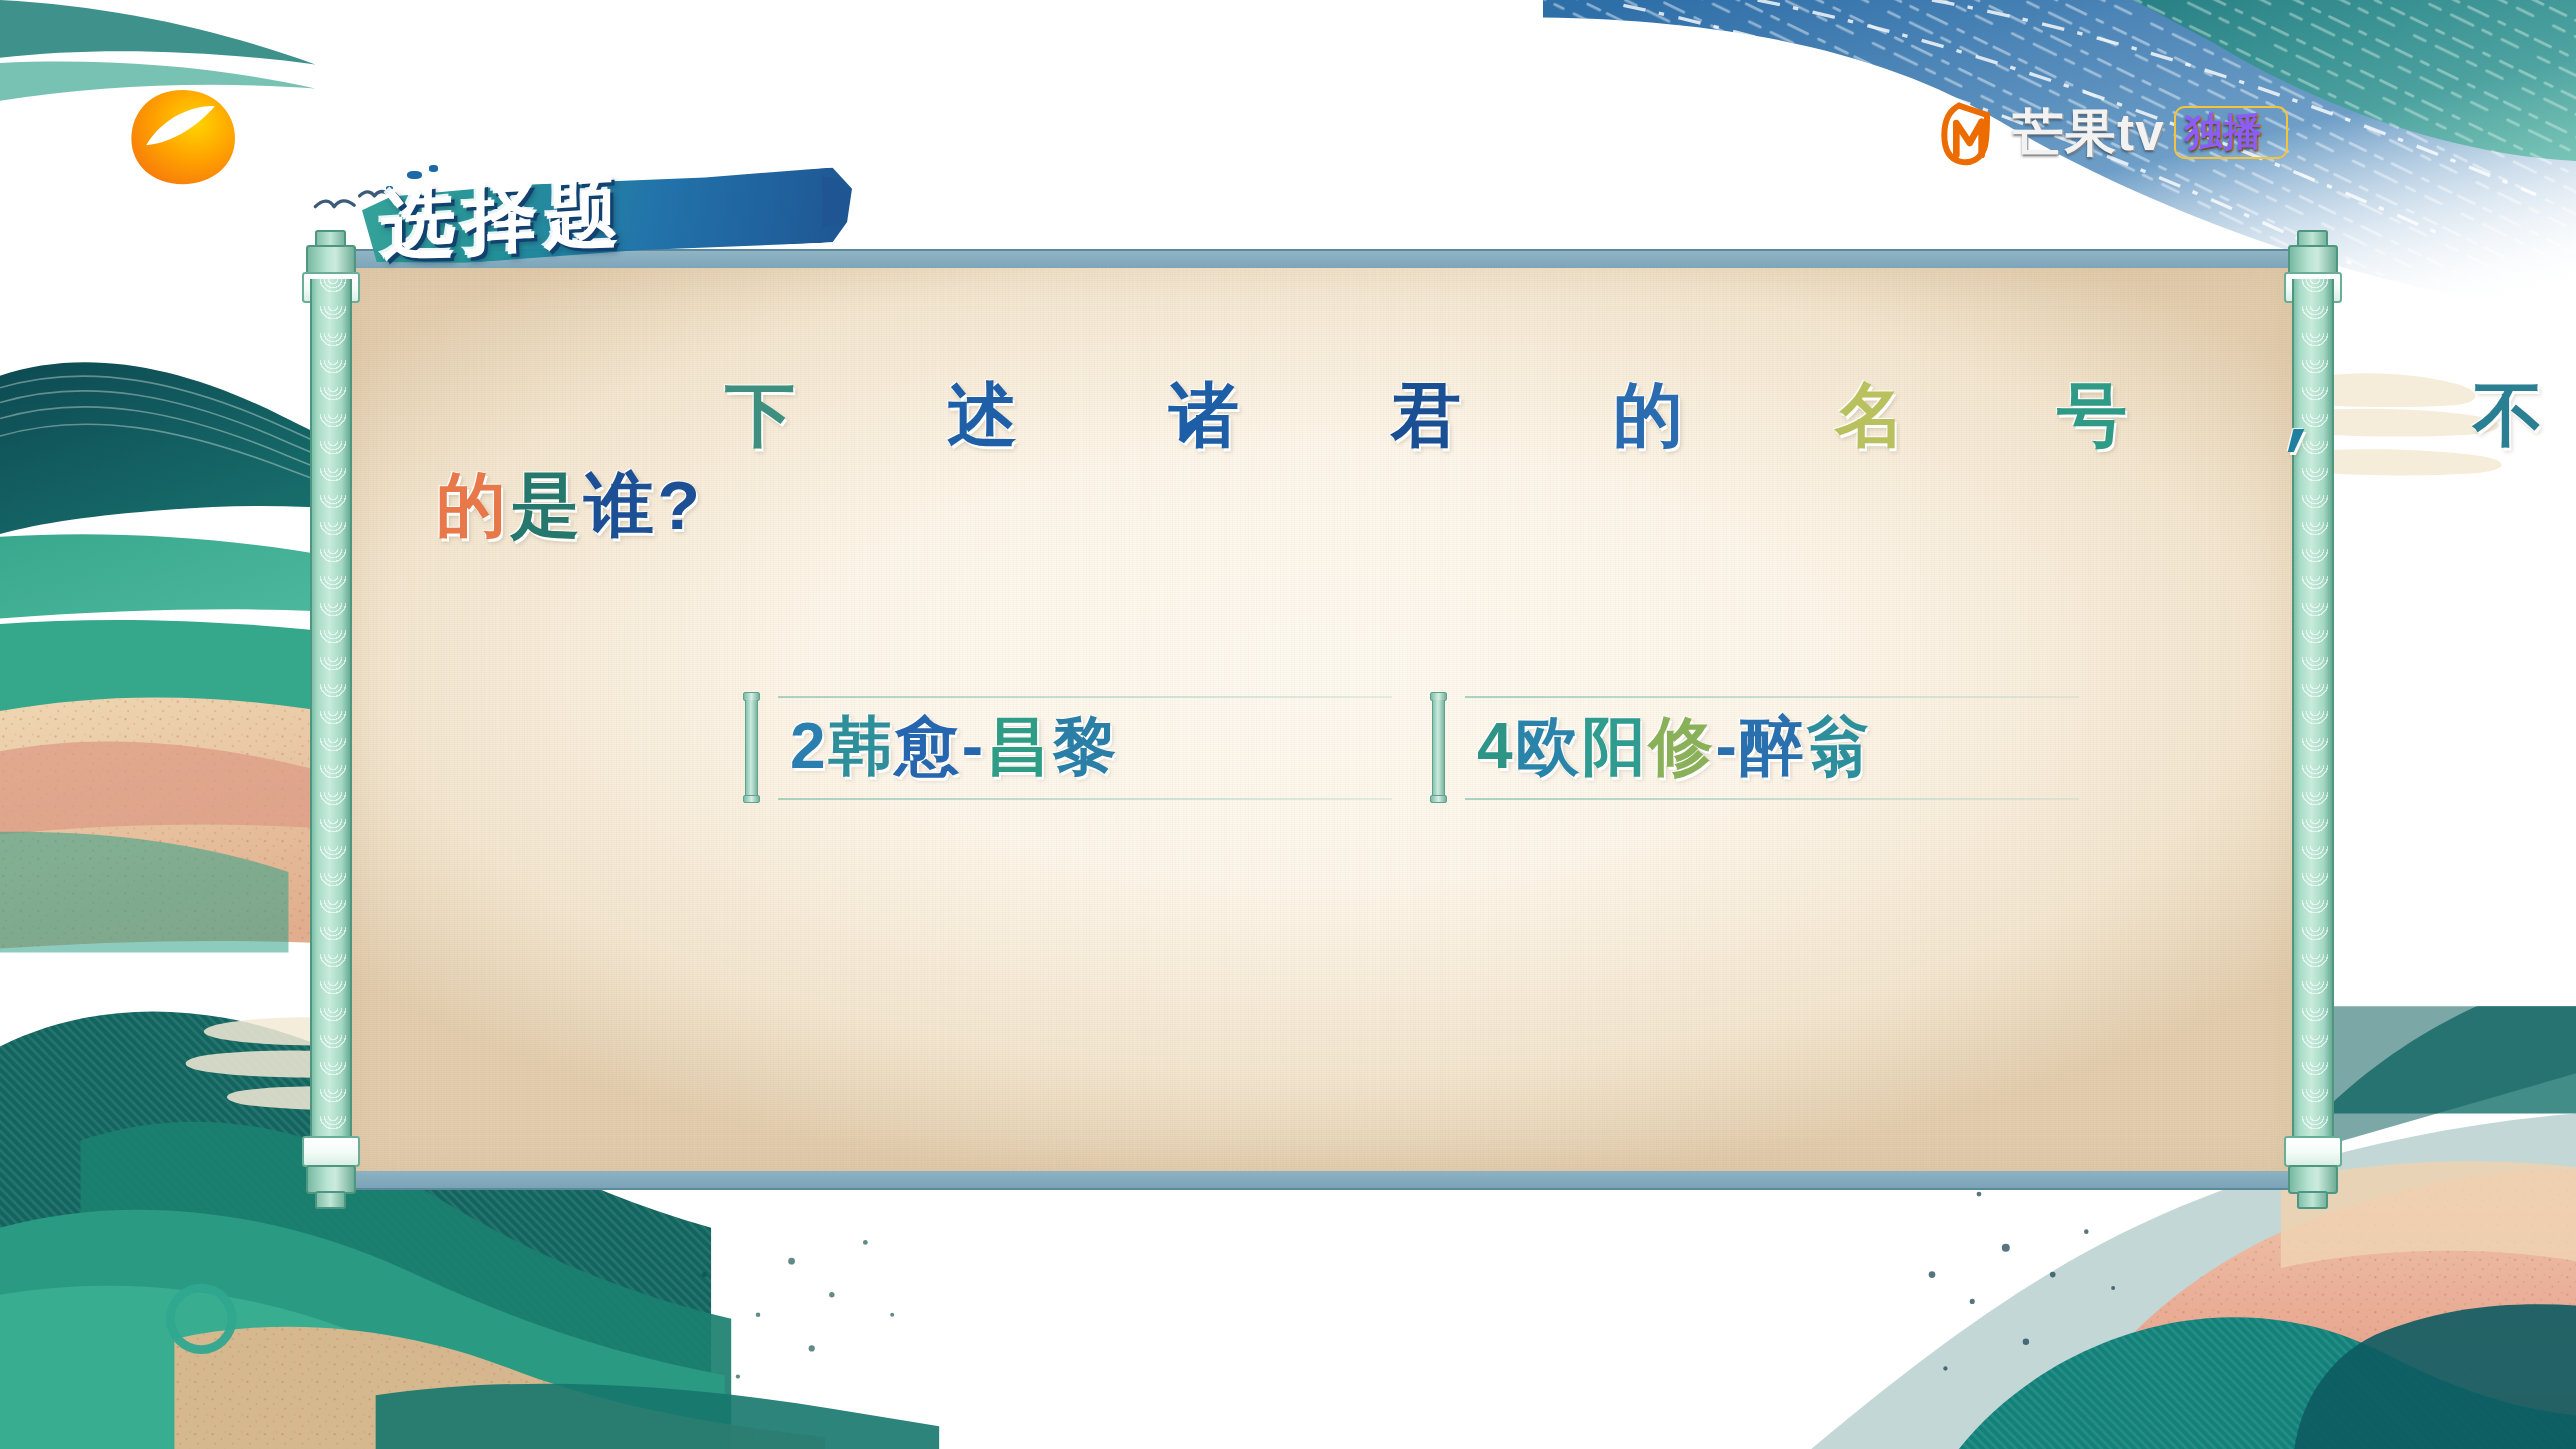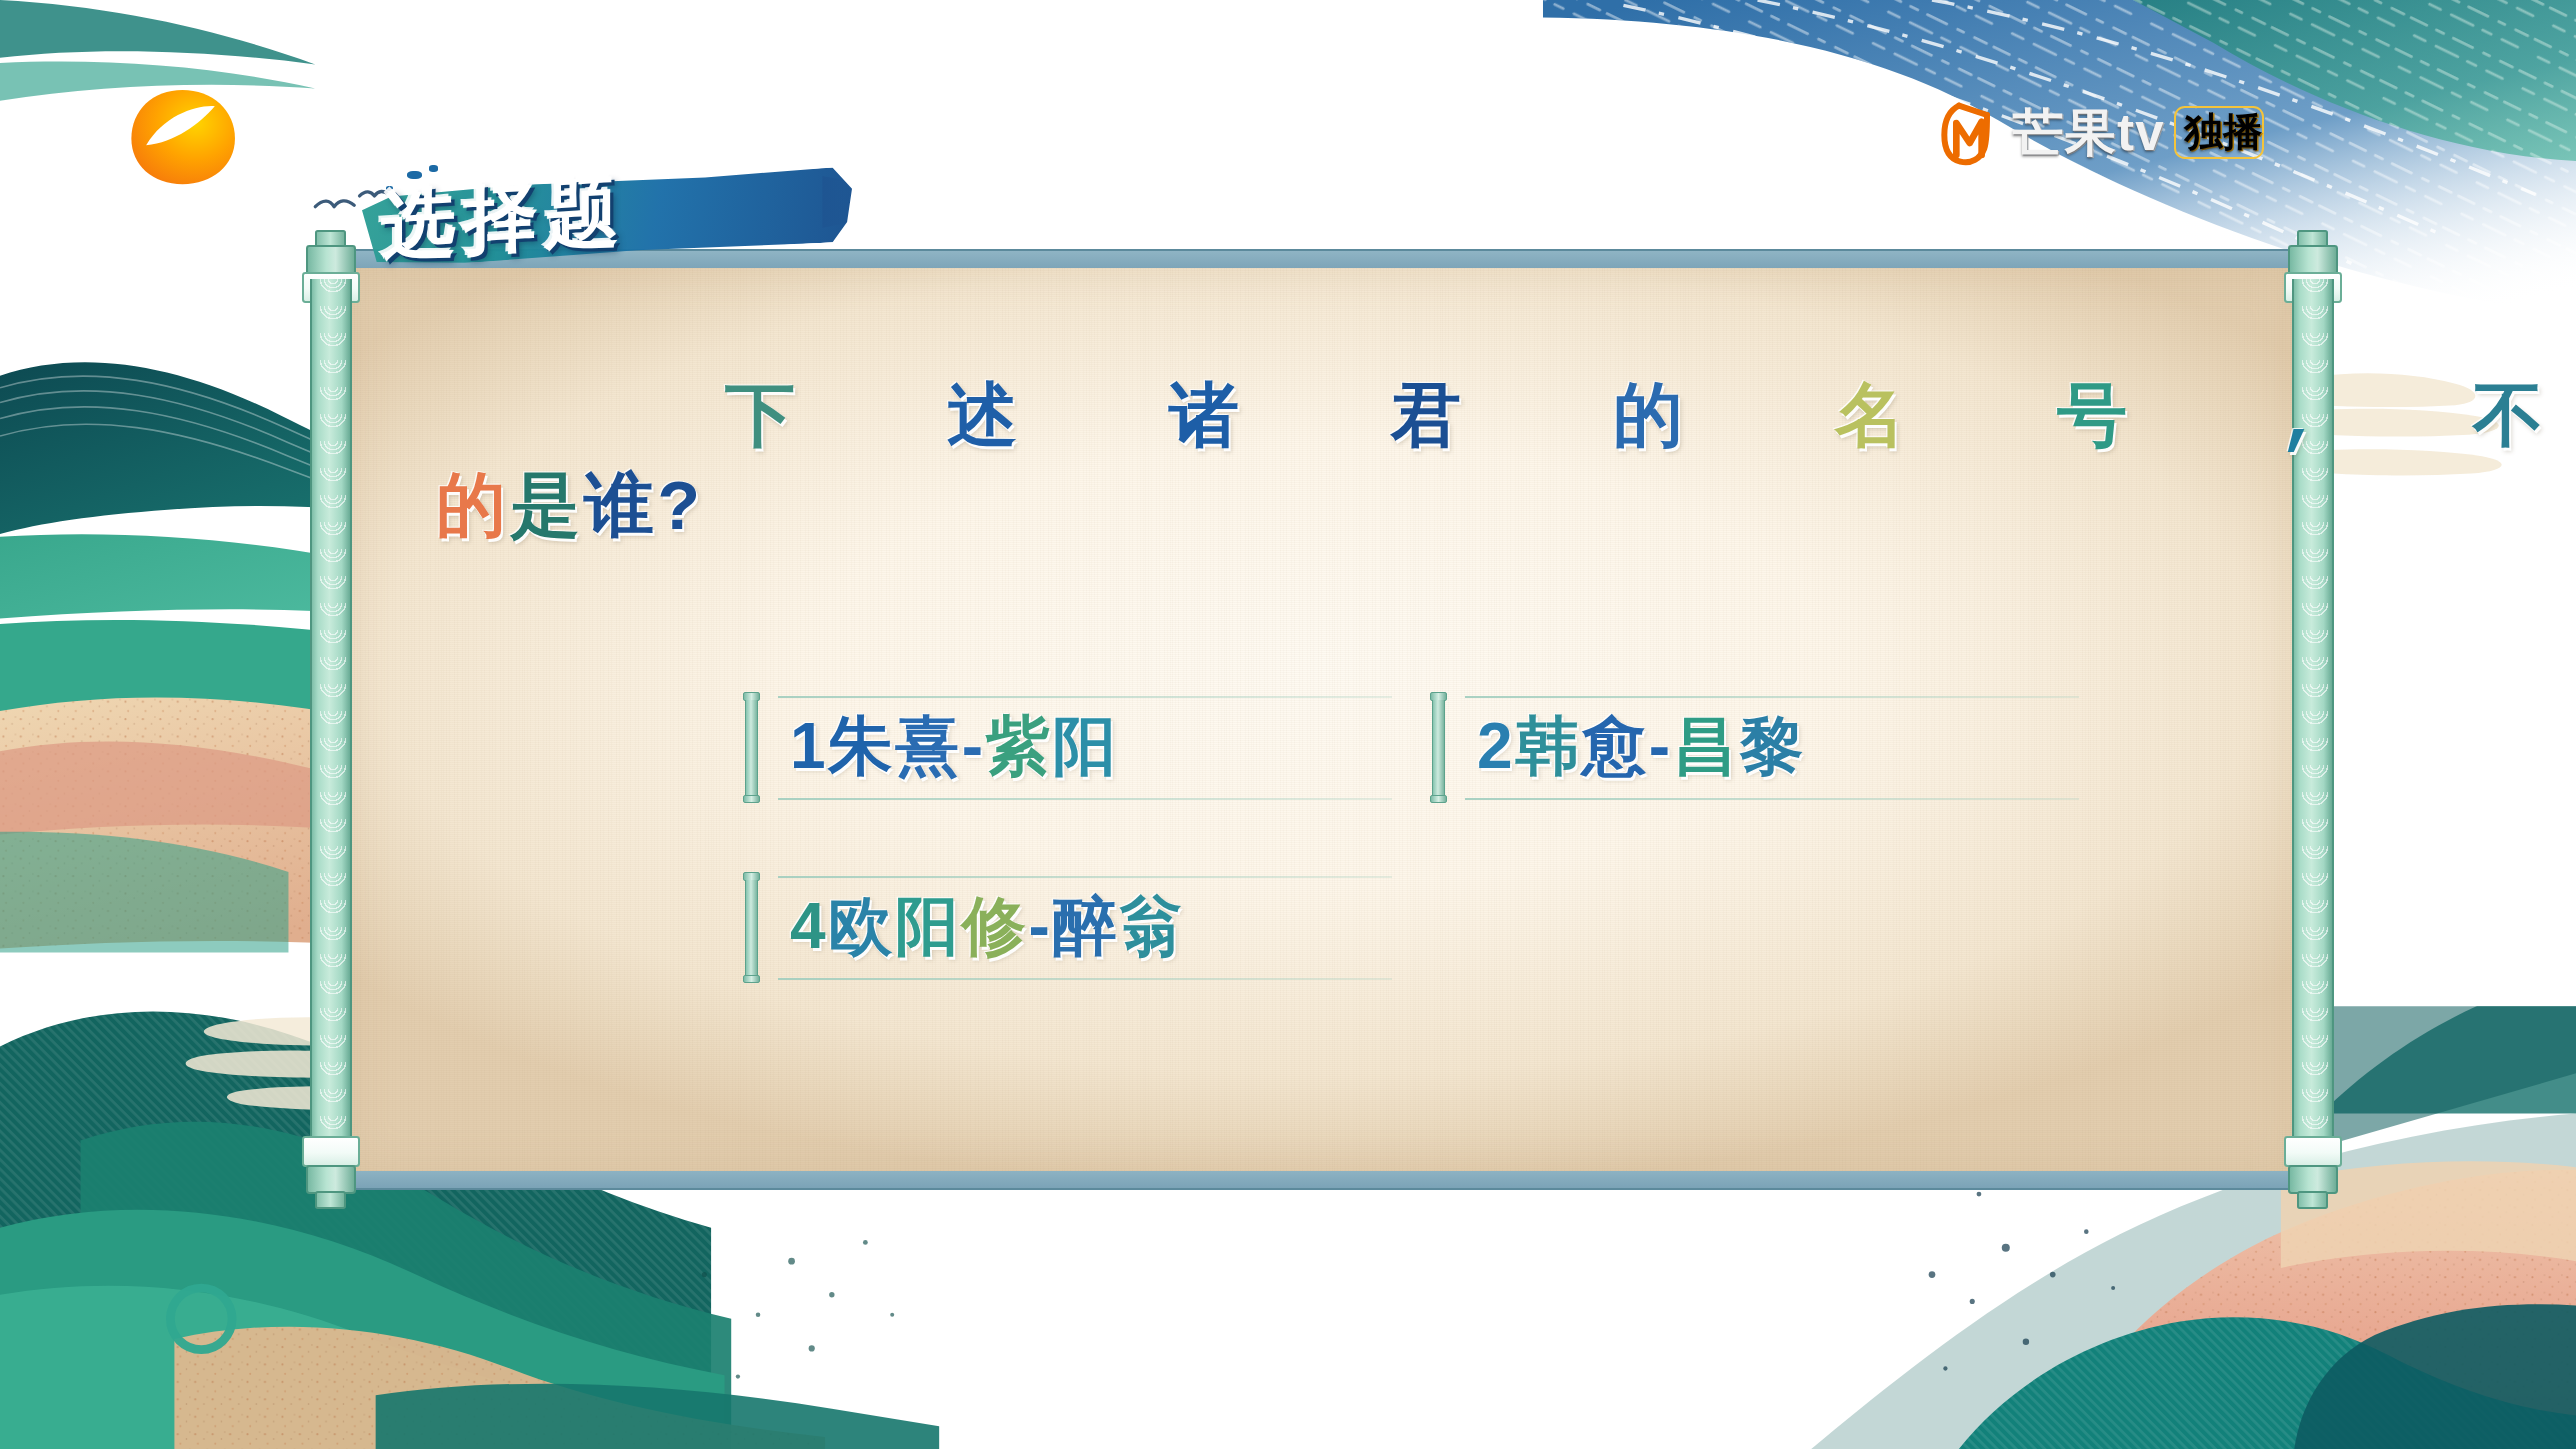--- a/index.html
+++ b/index.html
@@ -27,23 +27,23 @@
   }
   #mgtv .m-mark { width:64px; height:67px; }
   #mgtv .m-word {
     font-size:51px; font-weight:bold; letter-spacing:1.3px;
     color:#f2f2f2;
     text-shadow: 0 2px 2.7px rgba(0,0,0,.45), 1.3px 1.3px 0 #b9bcc0;
     line-height:1; white-space:nowrap;
   }
   #mgtv .m-badge {
     border:2.7px solid #f5c43a; border-radius:10.7px;
-    padding:4px 0 6px 8px;
+    padding:4px 24px 6px 8px;
     font-size:39px; font-weight:bold; line-height:1;
-    color:#000000; white-space:nowrap;
+    color:#8b5cf6; white-space:nowrap;
     text-shadow: 0 2px 2.7px rgba(0,0,0,.5), 1.3px 1.3px 0 #c08a12;
   }
 
   
   #title-banner {
     position:absolute; left:322px; top:156px;
     z-index:45; width:564px; height:134px;
   }
   #title-banner .brush {
     position:absolute; left:40px; top:24px;
@@ -430,30 +430,20 @@
     <div class="tip b"></div>
   </div>
 </div>
 
 <div id="question">
   <span class="ln l1"><span class="c" style="color: rgb(63, 143, 127);">下</span><span class="c" style="color: rgb(31, 95, 168);">述</span><span class="c" style="color: rgb(29, 94, 167);">诸</span><span class="c" style="color: rgb(27, 79, 147);">君</span><span class="c" style="color: rgb(43, 107, 176);">的</span><span class="c" style="color: rgb(185, 193, 95);">名</span><span class="c" style="color: rgb(47, 154, 134);">号</span><span class="c" style="color: rgb(31, 127, 160);">,</span><span class="c" style="color: rgb(43, 127, 147);">不</span><span class="c" style="color: rgb(39, 128, 111);">是</span></span>
   <span class="ln l2"><span class="c" style="color: rgb(232, 120, 74);">的</span><span class="c" style="color: rgb(38, 120, 108);">是</span><span class="c" style="color: rgb(28, 79, 147);">谁</span><span class="c" style="color: rgb(28, 79, 147);">?</span></span>
 </div>
 
 <div id="options">
-  <div class="opt">
-    <div class="orod">
-      <div class="oc t"></div>
-        <div class="os"></div>
-        <div class="oc b"></div>
-    </div>
-    <div class="line t"></div>
-    <div class="line b"></div>
-    <div class="otext"><span class="c" style="color: rgb(31, 99, 171);">1</span><span class="c" style="color: rgb(31, 99, 171);">朱</span><span class="c" style="color: rgb(42, 108, 178);">熹</span><span class="c" style="color: rgb(42, 108, 178);">-</span><span class="c" style="color: rgb(58, 160, 127);">紫</span><span class="c" style="color: rgb(44, 143, 168);">阳</span></div>
-  </div>
 
   <div class="opt">
     <div class="orod">
       <div class="oc t"></div>
         <div class="os"></div>
         <div class="oc b"></div>
     </div>
     <div class="line t"></div>
     <div class="line b"></div>
     <div class="otext"><span class="c" style="color: rgb(42, 127, 176);">2</span><span class="c" style="color: rgb(46, 143, 154);">韩</span><span class="c" style="color: rgb(37, 102, 174);">愈</span><span class="c" style="color: rgb(37, 102, 174);">-</span><span class="c" style="color: rgb(47, 156, 133);">昌</span><span class="c" style="color: rgb(43, 127, 166);">黎</span></div>

